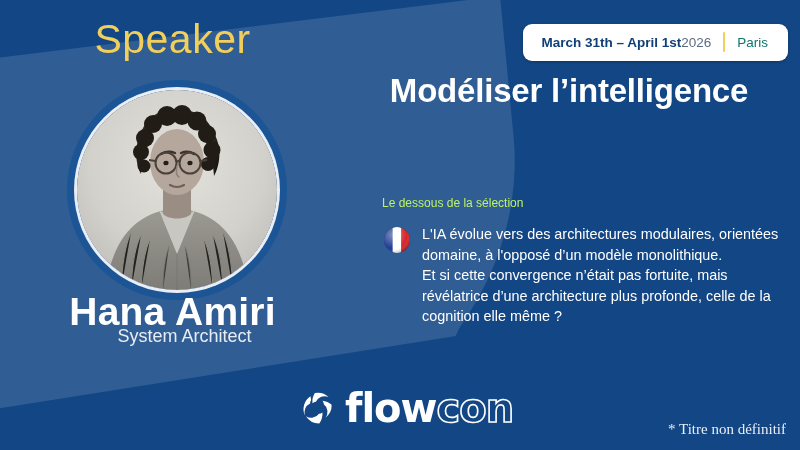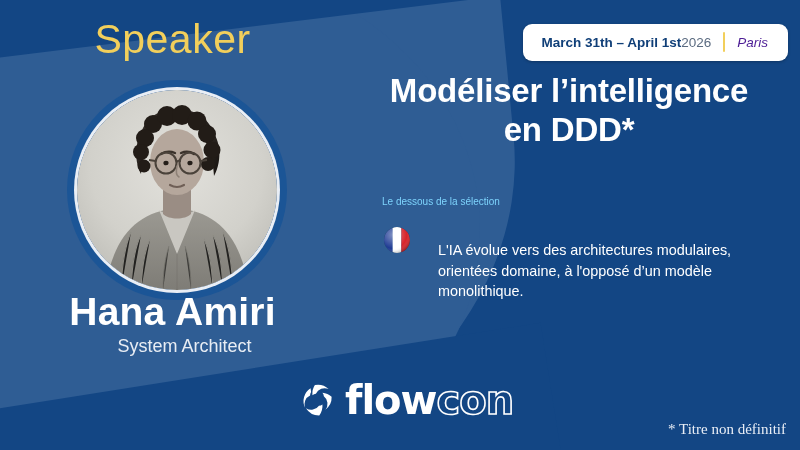--- a/index.html
+++ b/index.html
@@ -106,21 +106,21 @@
     top: 290px;
     font-size: 39px;
     font-weight: bold;
     color: #ffffff;
     letter-spacing: 0.2px;
   }
   .speaker-role {
     position: absolute;
     left: 0;
     right: 0;
-    top: 336px;
+    top: 326px;
     font-size: 18px;
     font-weight: 400;
     color: #e8edf4;
     padding-left: 24px;
   }
 
   
   .date-badge {
     position: absolute;
     right: 12px;
@@ -148,23 +148,22 @@
     font-weight: normal;
   }
   .badge-sep {
     width: 2px;
     height: 20px;
     background: #f2cf5b;
     border-radius: 1px;
   }
   .badge-city {
     font-size: 13.5px;
-    color: #4c1d95;
+    color: #0f766e;
     padding-right: 4px;
-    font-style: italic;
   }
 
   
   .right-col {
     position: absolute;
     left: 340px;
     top: 0;
     width: 460px;
     height: 398px;
   }
@@ -177,22 +176,22 @@
     color: #ffffff;
     font-size: 33px;
     font-weight: bold;
     line-height: 1.17;
     letter-spacing: -0.2px;
   }
   .section-label {
     position: absolute;
     left: 42px;
     top: 196px;
-    color: #7dd3fc;
-    font-size: 10px;
+    color: #bef264;
+    font-size: 12px;
     font-weight: 400;
   }
   .abstract-row {
     position: absolute;
     left: 44px;
     right: 6px;
     top: 224px;
     display: flex;
     gap: 12px;
   }
@@ -205,28 +204,28 @@
     margin-top: 3px;
     box-shadow: inset 0 0 3px rgba(0,0,0,0.45);
     display: block;
   }
   .abstract-text {
     color: #ffffff;
     font-size: 14.4px;
     line-height: 1.43;
   }
   .abstract-text p {
-    margin: 16px;
+    margin: 0;
   }
 
   
   .logo {
     position: absolute;
     left: 298px;
-    bottom: 30px;
+    bottom: 22px;
     display: flex;
     align-items: center;
     gap: 9px;
     margin-top: 7px;
   }
   .logo-mark {
     width: 38px;
     height: 38px;
     display: block;
   }
@@ -365,21 +364,20 @@
       <b>March 31th – April 1st</b><span class="badge-year">2026</span>
     </div>
     <div class="badge-sep"></div>
     <div class="badge-city">Paris</div>
   </div>
 
   <div class="right-col">
 
     <div class="talk-title">
       <div>Modéliser l’intelligence</div>
-      <div>en DDD*</div>
     </div>
 
     <div class="section-label">Le dessous de la sélection</div>
 
     <div class="abstract-row">
       <span class="flag-icon">
         <svg viewBox="0 0 26 26" width="26" height="26" aria-hidden="true">
           <defs>
             <clipPath id="flagClip">
                 <circle cx="13" cy="13" r="13"></circle>
@@ -393,20 +391,21 @@
           <g clip-path="url(#flagClip)">
             <rect x="0" y="0" width="8.67" height="26" fill="#1f3b94"></rect>
             <rect x="8.67" y="0" width="8.66" height="26" fill="#ffffff"></rect>
             <rect x="17.33" y="0" width="8.67" height="26" fill="#d8232a"></rect>
             <rect x="0" y="0" width="26" height="26" fill="url(#flagShine)"></rect>
           </g>
         </svg>
       </span>
       <div class="abstract-text">
         <p>L'IA évolue vers des architectures modulaires, orientées domaine, à l'opposé d’un modèle monolithique.</p>
+        <p>Et si cette convergence n’était pas fortuite, mais révélatrice d’une architecture plus profonde, celle de la cognition elle même ?</p>
       </div>
     </div>
   </div>
 
   <div class="logo">
     <span class="logo-mark">
       <svg viewBox="0 0 40 40" width="38" height="38" aria-hidden="true">
         <g fill="#ffffff">
           <path d="M20 3 a17 17 0 0 1 14.8 8.6 a9.6 9.6 0 0 0 -13.1 3.6 a6 6 0 0 0 -2.6 -0.9 A17 17 0 0 1 20 3 Z" opacity="0"></path>
           <path d="M17.8 4.2 a16.2 16.2 0 0 1 14.4 4.3 a10 10 0 0 0 -13.4 5 a6.4 6.4 0 0 0 -3.6 1.4 a16 16 0 0 1 2.6 -10.7 Z"></path>

